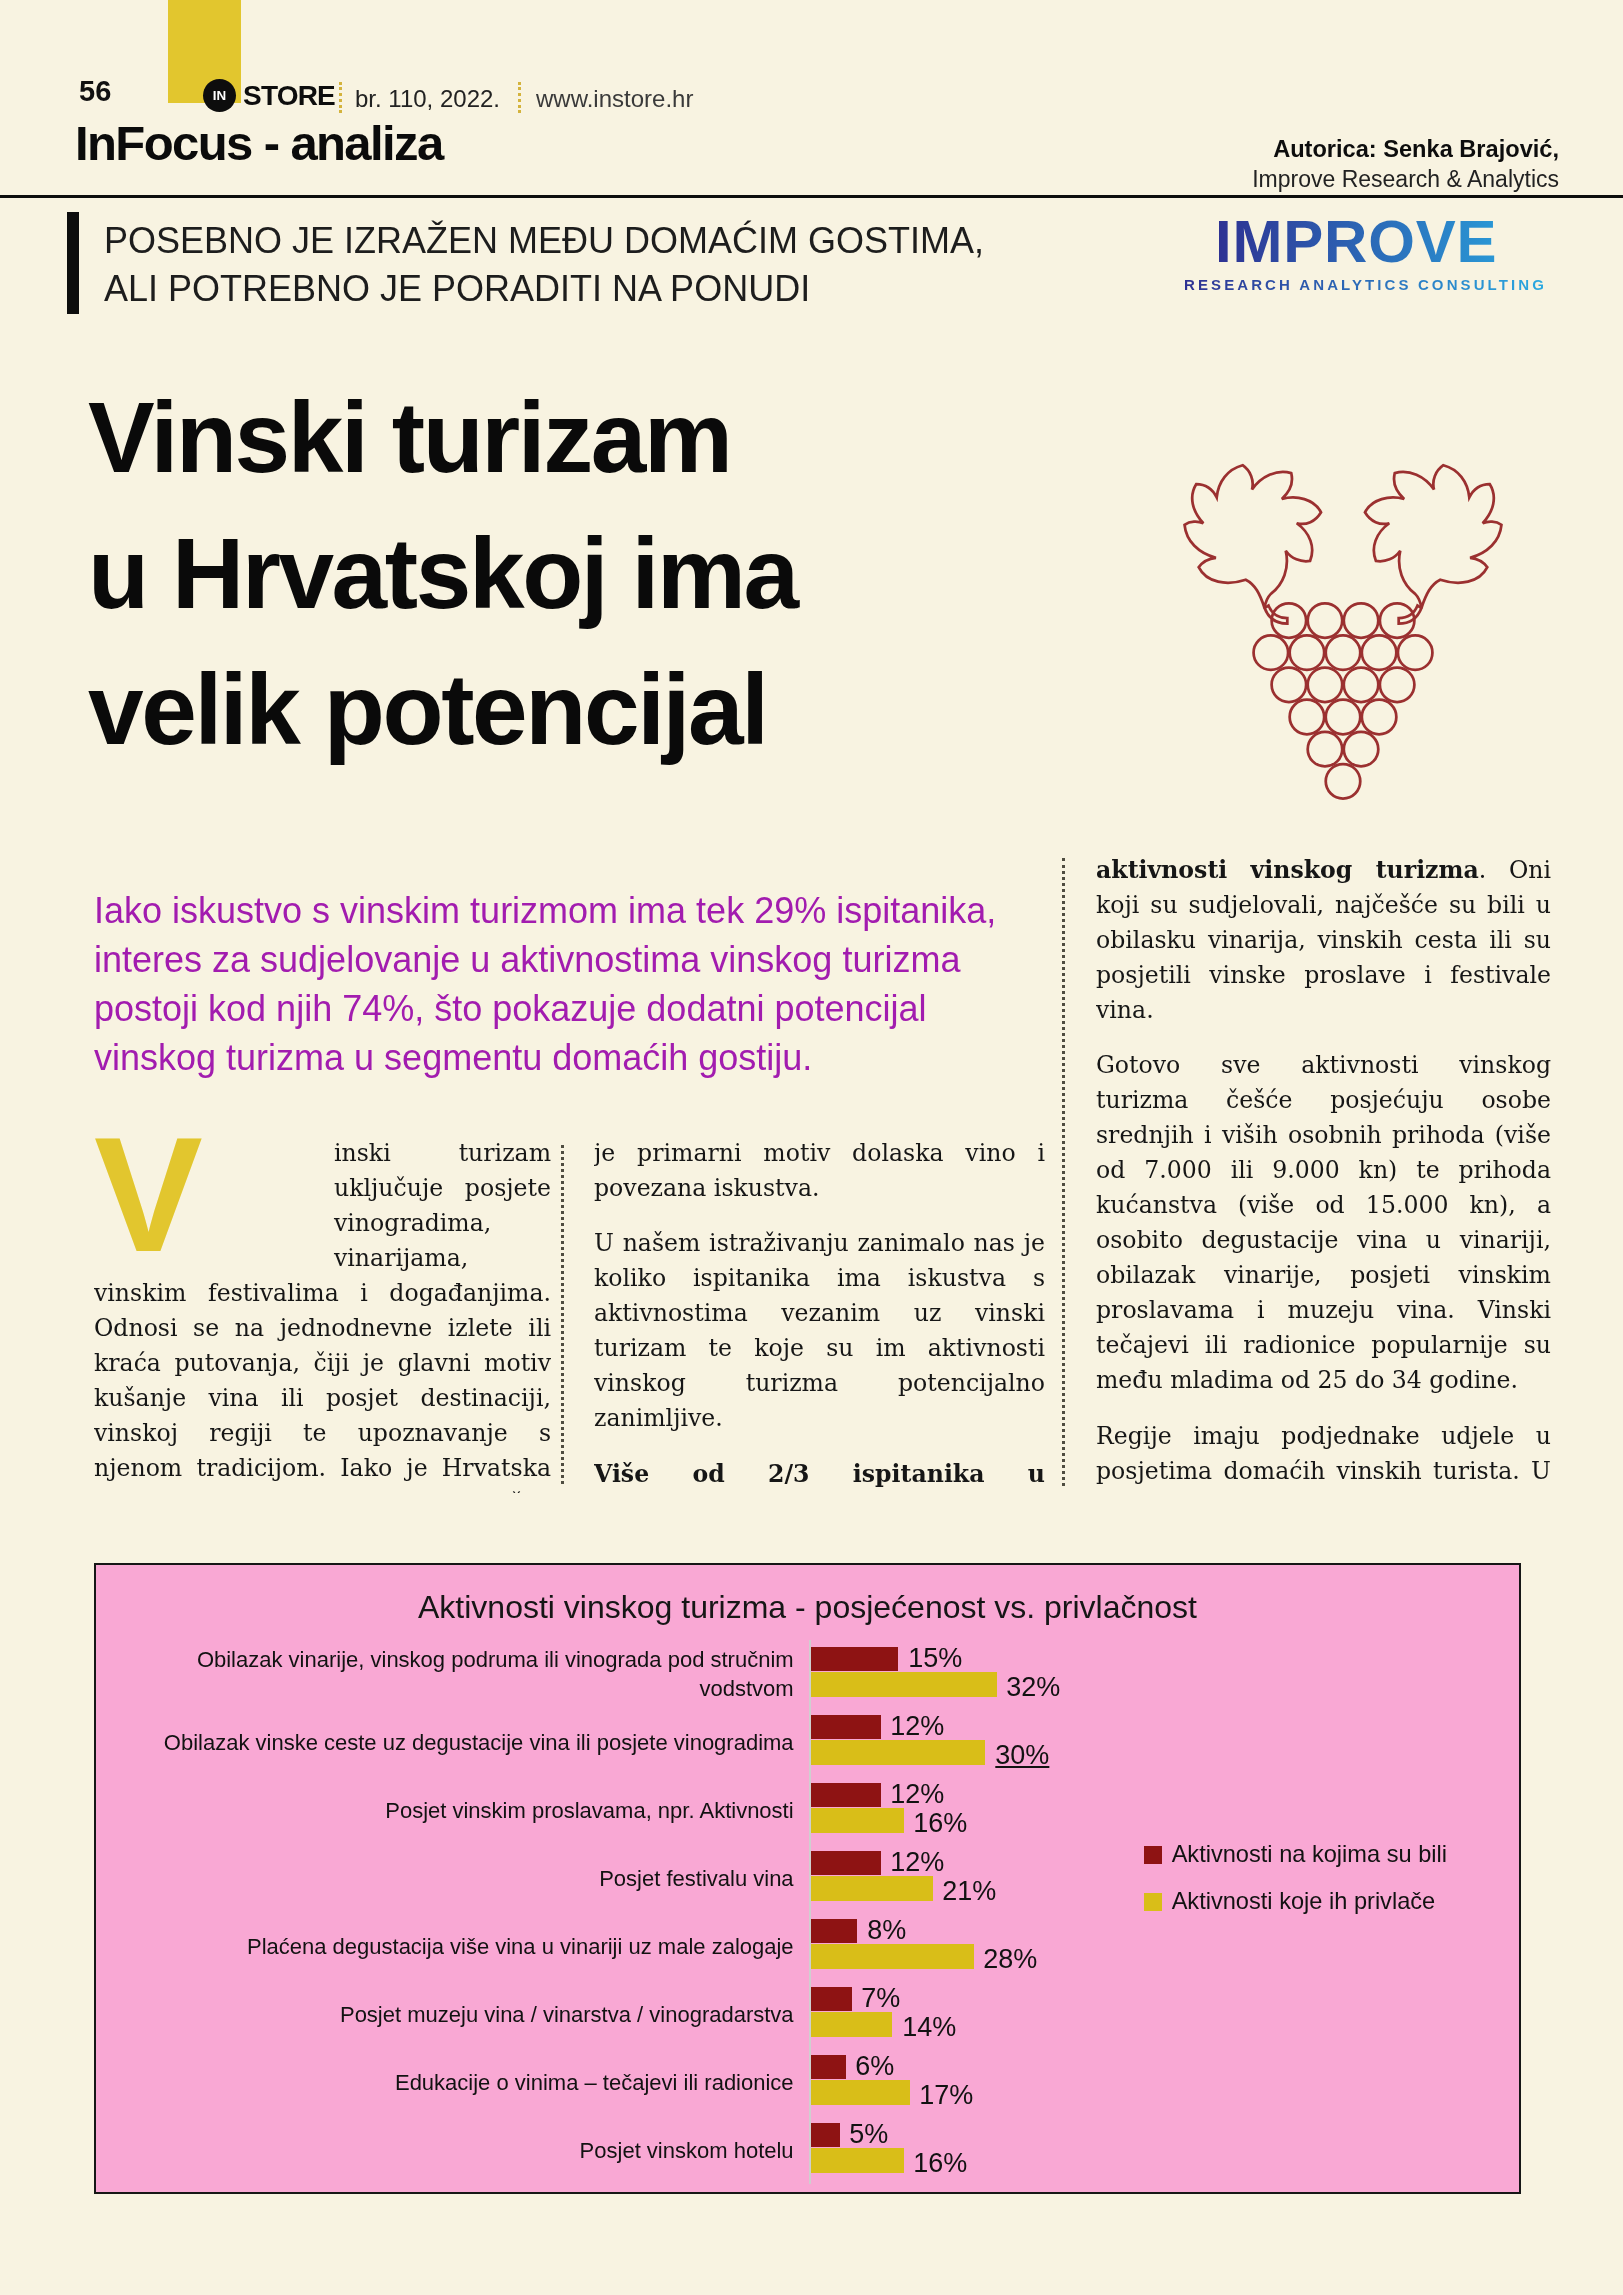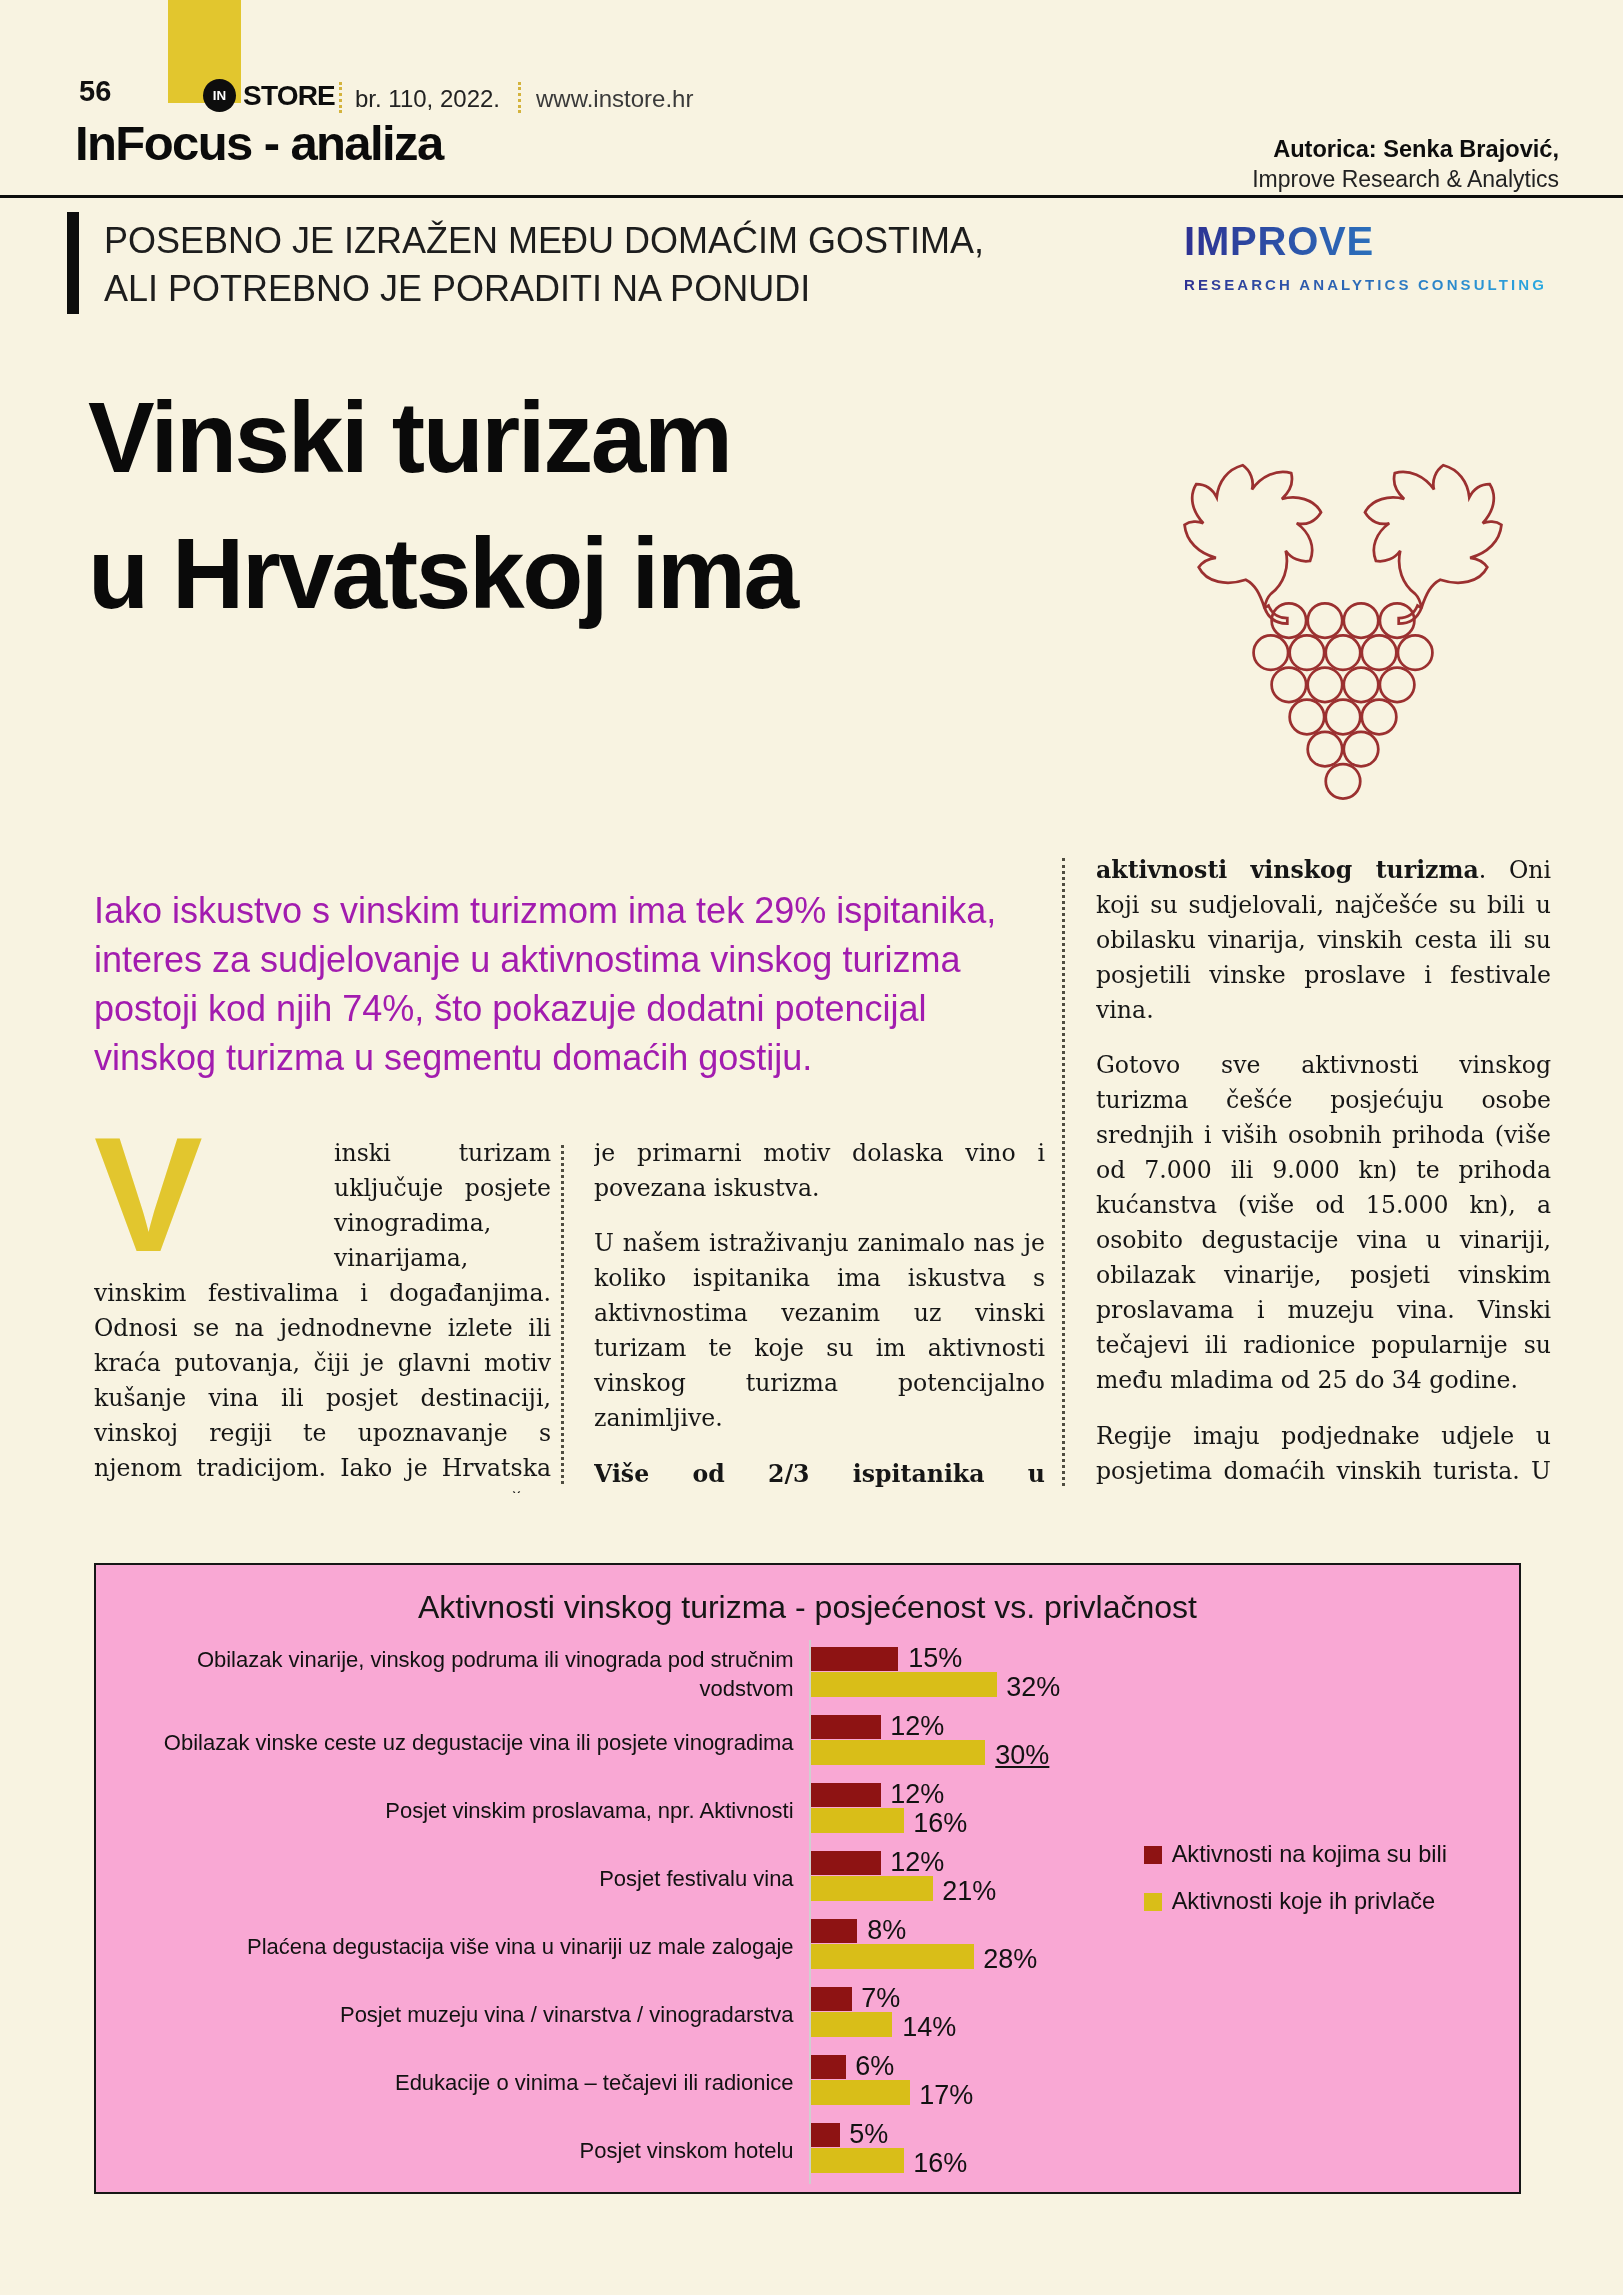--- a/index.html
+++ b/index.html
@@ -17,23 +17,23 @@
   .issue{position:absolute;left:355px;top:85px;font-size:24px;color:#222;}
   .website{position:absolute;left:536px;top:85px;font-size:24px;color:#3a3a3a;text-decoration:none;}
   .section-head{position:absolute;left:75px;top:115px;font-size:49px;font-weight:900;letter-spacing:-1.6px;color:#0b0b0b;}
   .author{position:absolute;right:64px;top:134px;text-align:right;line-height:30px;}
   .author .a1{font-size:23.6px;font-weight:800;color:#0d0d0d;}
   .author .a2{font-size:23px;color:#222;}
   .toprule{position:absolute;left:0;right:0;top:195px;height:3.1px;background:#0d0d0d;}
 
   
   .improve{position:absolute;left:1184px;top:210px;width:363px;}
-  .improve .word{font-size:40px;font-weight:900;letter-spacing:0.8px;line-height:63px;
+  .improve .word{font-size:60px;font-weight:900;letter-spacing:0.8px;line-height:63px;
     background:linear-gradient(90deg,var(--brand-dark,#2e3192),var(--brand-light,#29a9e1));
-    -webkit-background-clip:text;background-clip:text;color:transparent;}
+    -webkit-background-clip:text;background-clip:text;color:transparent;margin-left:31px;}
   .improve .tag{display:flex;justify-content:space-between;margin-top:3.1px;font-size:15px;font-weight:800;letter-spacing:3.1px;
     background:linear-gradient(90deg,var(--brand-dark,#2e3192),var(--brand-light,#29a9e1));
     -webkit-background-clip:text;background-clip:text;color:transparent;}
 
   
   .kicker-bar{position:absolute;left:67px;top:212px;width:11.8px;height:102px;background:#0d0d0d;}
   .kicker{position:absolute;left:104px;top:217px;font-size:36px;line-height:48px;color:#1d1d1d;letter-spacing:0;}
 
   
   .main-title{position:absolute;left:88px;top:369px;font-size:100px;line-height:136px;font-weight:900;
@@ -109,20 +109,21 @@
 
   <div class="kicker-bar"></div>
   <div class="kicker">
     <div>POSEBNO JE IZRAŽEN MEĐU DOMAĆIM GOSTIMA,</div>
     <div>ALI POTREBNO JE PORADITI NA PONUDI</div>
   </div>
 
   <div class="main-title">
     <div>Vinski turizam</div>
     <div>u Hrvatskoj ima</div>
+    <div>velik potencijal</div>
   </div>
 
   <svg class="grapes" width="342" height="355" viewBox="0 0 436 452">
     <g stroke="#9b3030" stroke-width="3.5" fill="none">
       <g id="leafL">
         <path d="M118,196
           C112,178 106,166 94,160
           C70,168 44,164 34,144
           C39,137 46,133 56,132
           C34,126 18,111 16,90

